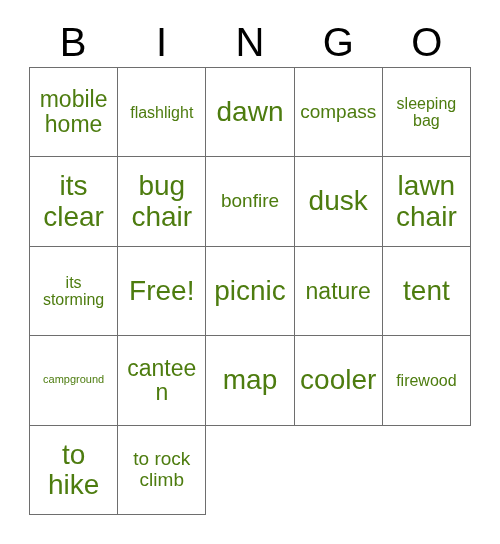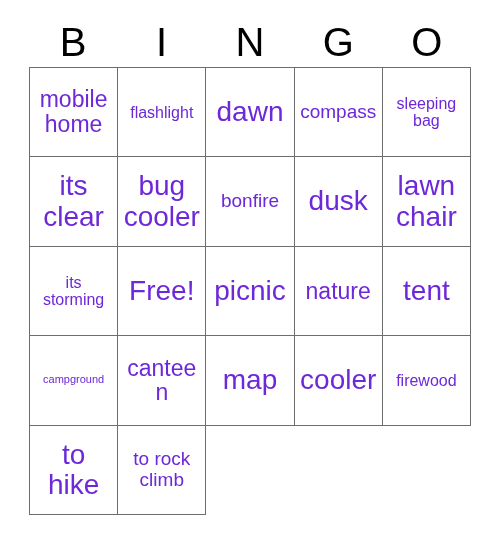--- a/index.html
+++ b/index.html
@@ -61,21 +61,21 @@
     justify-content: center;
     text-align: center;
     padding: 2px 3px;
     overflow: hidden;
   }
   .cell-text {
     display: block;
     width: 100%;
     line-height: 1.08;
     word-wrap: break-word;
-    color: #6d28d9;
+    color: #4d7c0f;
   }
   
   .fs-xs  { font-size: 11px; }
   .fs-sm  { font-size: 16px; }
   .fs-md  { font-size: 19px; }
   .fs-lg  { font-size: 23px; }
   .fs-xl  { font-size: 28px; }
   .fs-xxl { font-size: 28px; }
 </style>
 </head>
@@ -104,21 +104,21 @@
       <div class="cell">
         <span class="cell-text fs-md">compass</span>
       </div>
       <div class="cell">
         <span class="cell-text fs-sm">sleeping bag</span>
       </div>
       <div class="cell">
         <span class="cell-text fs-xxl">its clear</span>
       </div>
       <div class="cell">
-        <span class="cell-text fs-xxl">bug cooler</span>
+        <span class="cell-text fs-xxl">bug chair</span>
       </div>
       <div class="cell">
         <span class="cell-text fs-md">bonfire</span>
       </div>
       <div class="cell">
         <span class="cell-text fs-xxl">dusk</span>
       </div>
       <div class="cell">
         <span class="cell-text fs-xxl">lawn chair</span>
       </div>

